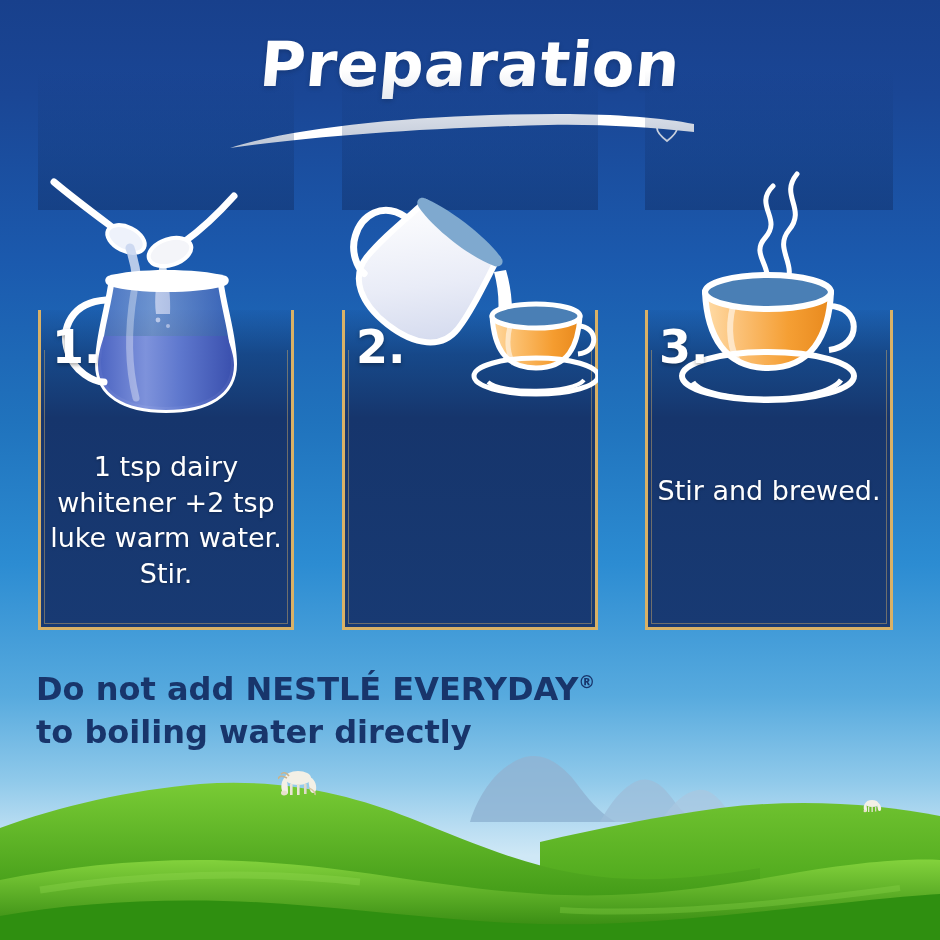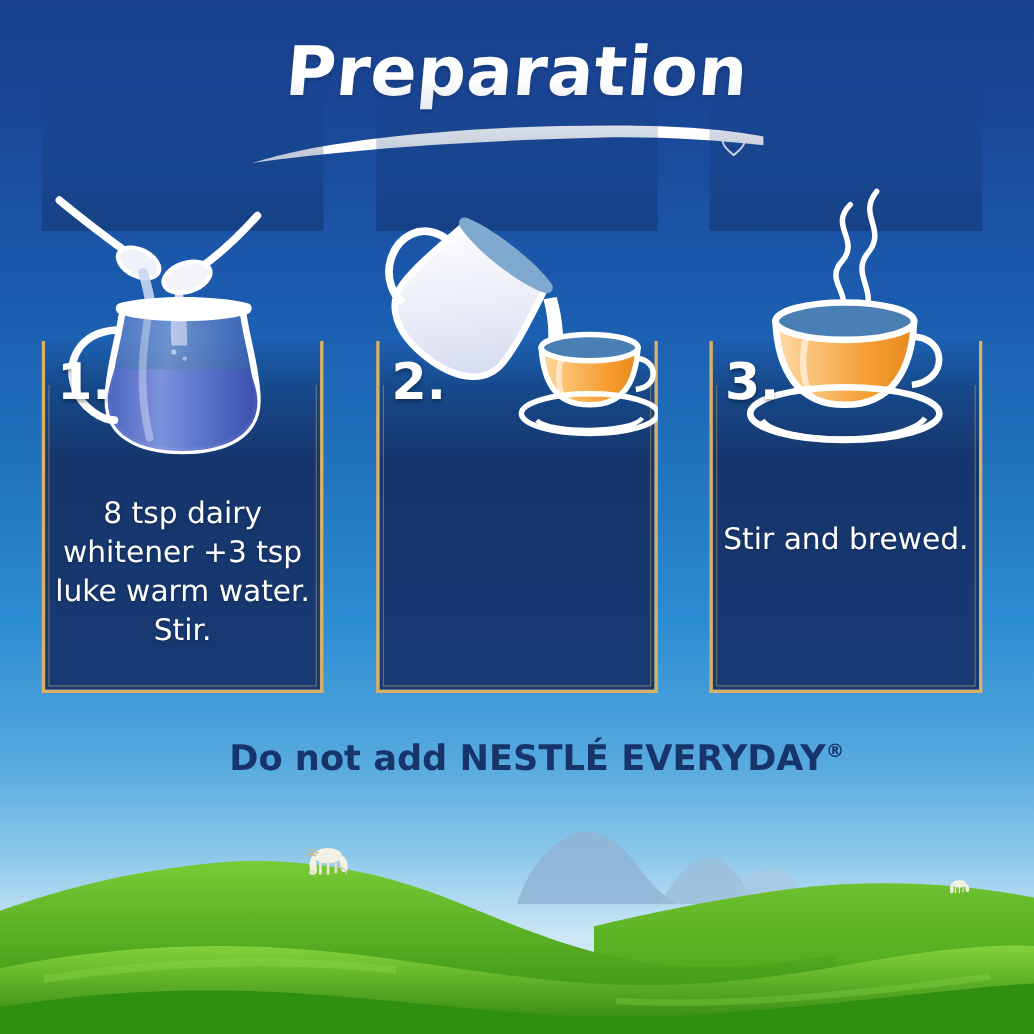--- a/index.html
+++ b/index.html
@@ -76,21 +76,21 @@
     display:flex;align-items:flex-start;justify-content:center;
     padding-top:24px;box-sizing:border-box;
     color:#ffffff;font-size:27px;line-height:1.32;text-align:center;
     font-family:"DejaVu Sans", sans-serif;
     text-shadow:0 1px 3px rgba(0,0,0,.30);
   }
   .card.c3 .card-text{padding-top:48px;}
 
   
   .warning{
-    position:absolute;top:668px;left:0;right:0;text-align:center;
+    position:absolute;top:668px;left:0;right:0;text-align:left;
     color:#18356b;font-size:32px;font-weight:bold;line-height:1.34;
     font-family:"DejaVu Sans", sans-serif;
     padding-left:36px;
   }
   .warning sup{font-size:17px;vertical-align:super;}
 </style>
 </head>
 <body>
 
 <div id="poster">
@@ -142,21 +142,21 @@
 
         <path d="M70 116 C 96 108, 160 108, 188 116 C 192 118, 192 124, 186 126 C 158 134, 98 134, 72 126 C 66 124, 66 118, 70 116 Z" fill="#ffffff"></path>
 
         <path d="M68 140 C 34 142, 22 168, 30 192 C 36 212, 56 222, 66 222" stroke="#ffffff" stroke-width="7" fill="none" stroke-linecap="round"></path>
 
         <path d="M96 132 C 90 168, 90 206, 98 238" stroke="#ffffff" stroke-width="7" opacity=".35" fill="none" stroke-linecap="round"></path>
       </svg>
 
       <div class="card-panel"></div>
       <div class="card-num">1.</div>
-      <div class="card-text">8 tsp dairy whitener +3 tsp luke warm water. Stir.</div>
+      <div class="card-text">1 tsp dairy whitener +2 tsp luke warm water. Stir.</div>
     </div>
 
     <div class="card c2">
       <div class="card-glow"></div>
 
       <svg class="card-art" viewBox="0 0 256 260">
         <defs>
           <linearGradient id="teaG" x1="0" y1="0" x2="1" y2="0">
             <stop offset="0%" stop-color="#ffd9a1"></stop>
             <stop offset="30%" stop-color="#fbbd6a"></stop>
@@ -222,20 +222,21 @@
       <div class="card-num">3.</div>
       <div class="card-text">Stir and brewed.</div>
     </div>
 
   </div>
 
   <div class="warning">
     <div>
       <span>Do not add </span><span>NESTLÉ EVERYDAY</span><sup>®</sup>
     </div>
+    <div>to boiling water directly</div>
   </div>
 
   <div class="landscape">
 
     <svg class="mountains" viewBox="0 0 940 80" preserveAspectRatio="none">
       <path d="M470 80 C 480 48, 500 24, 522 16 C 546 8, 566 26, 580 46 C 592 62, 604 74, 616 80 Z" fill="#8fb4d4" opacity=".85"></path>
       <path d="M600 80 C 612 58, 626 42, 640 38 C 656 34, 668 50, 678 64 C 684 72, 692 78, 700 80 Z" fill="#9cbedb" opacity=".8"></path>
       <path d="M660 80 C 672 62, 684 50, 698 48 C 712 46, 722 60, 730 72 C 734 77, 740 80, 746 80 Z" fill="#a8c7e0" opacity=".75"></path>
     </svg>
 

